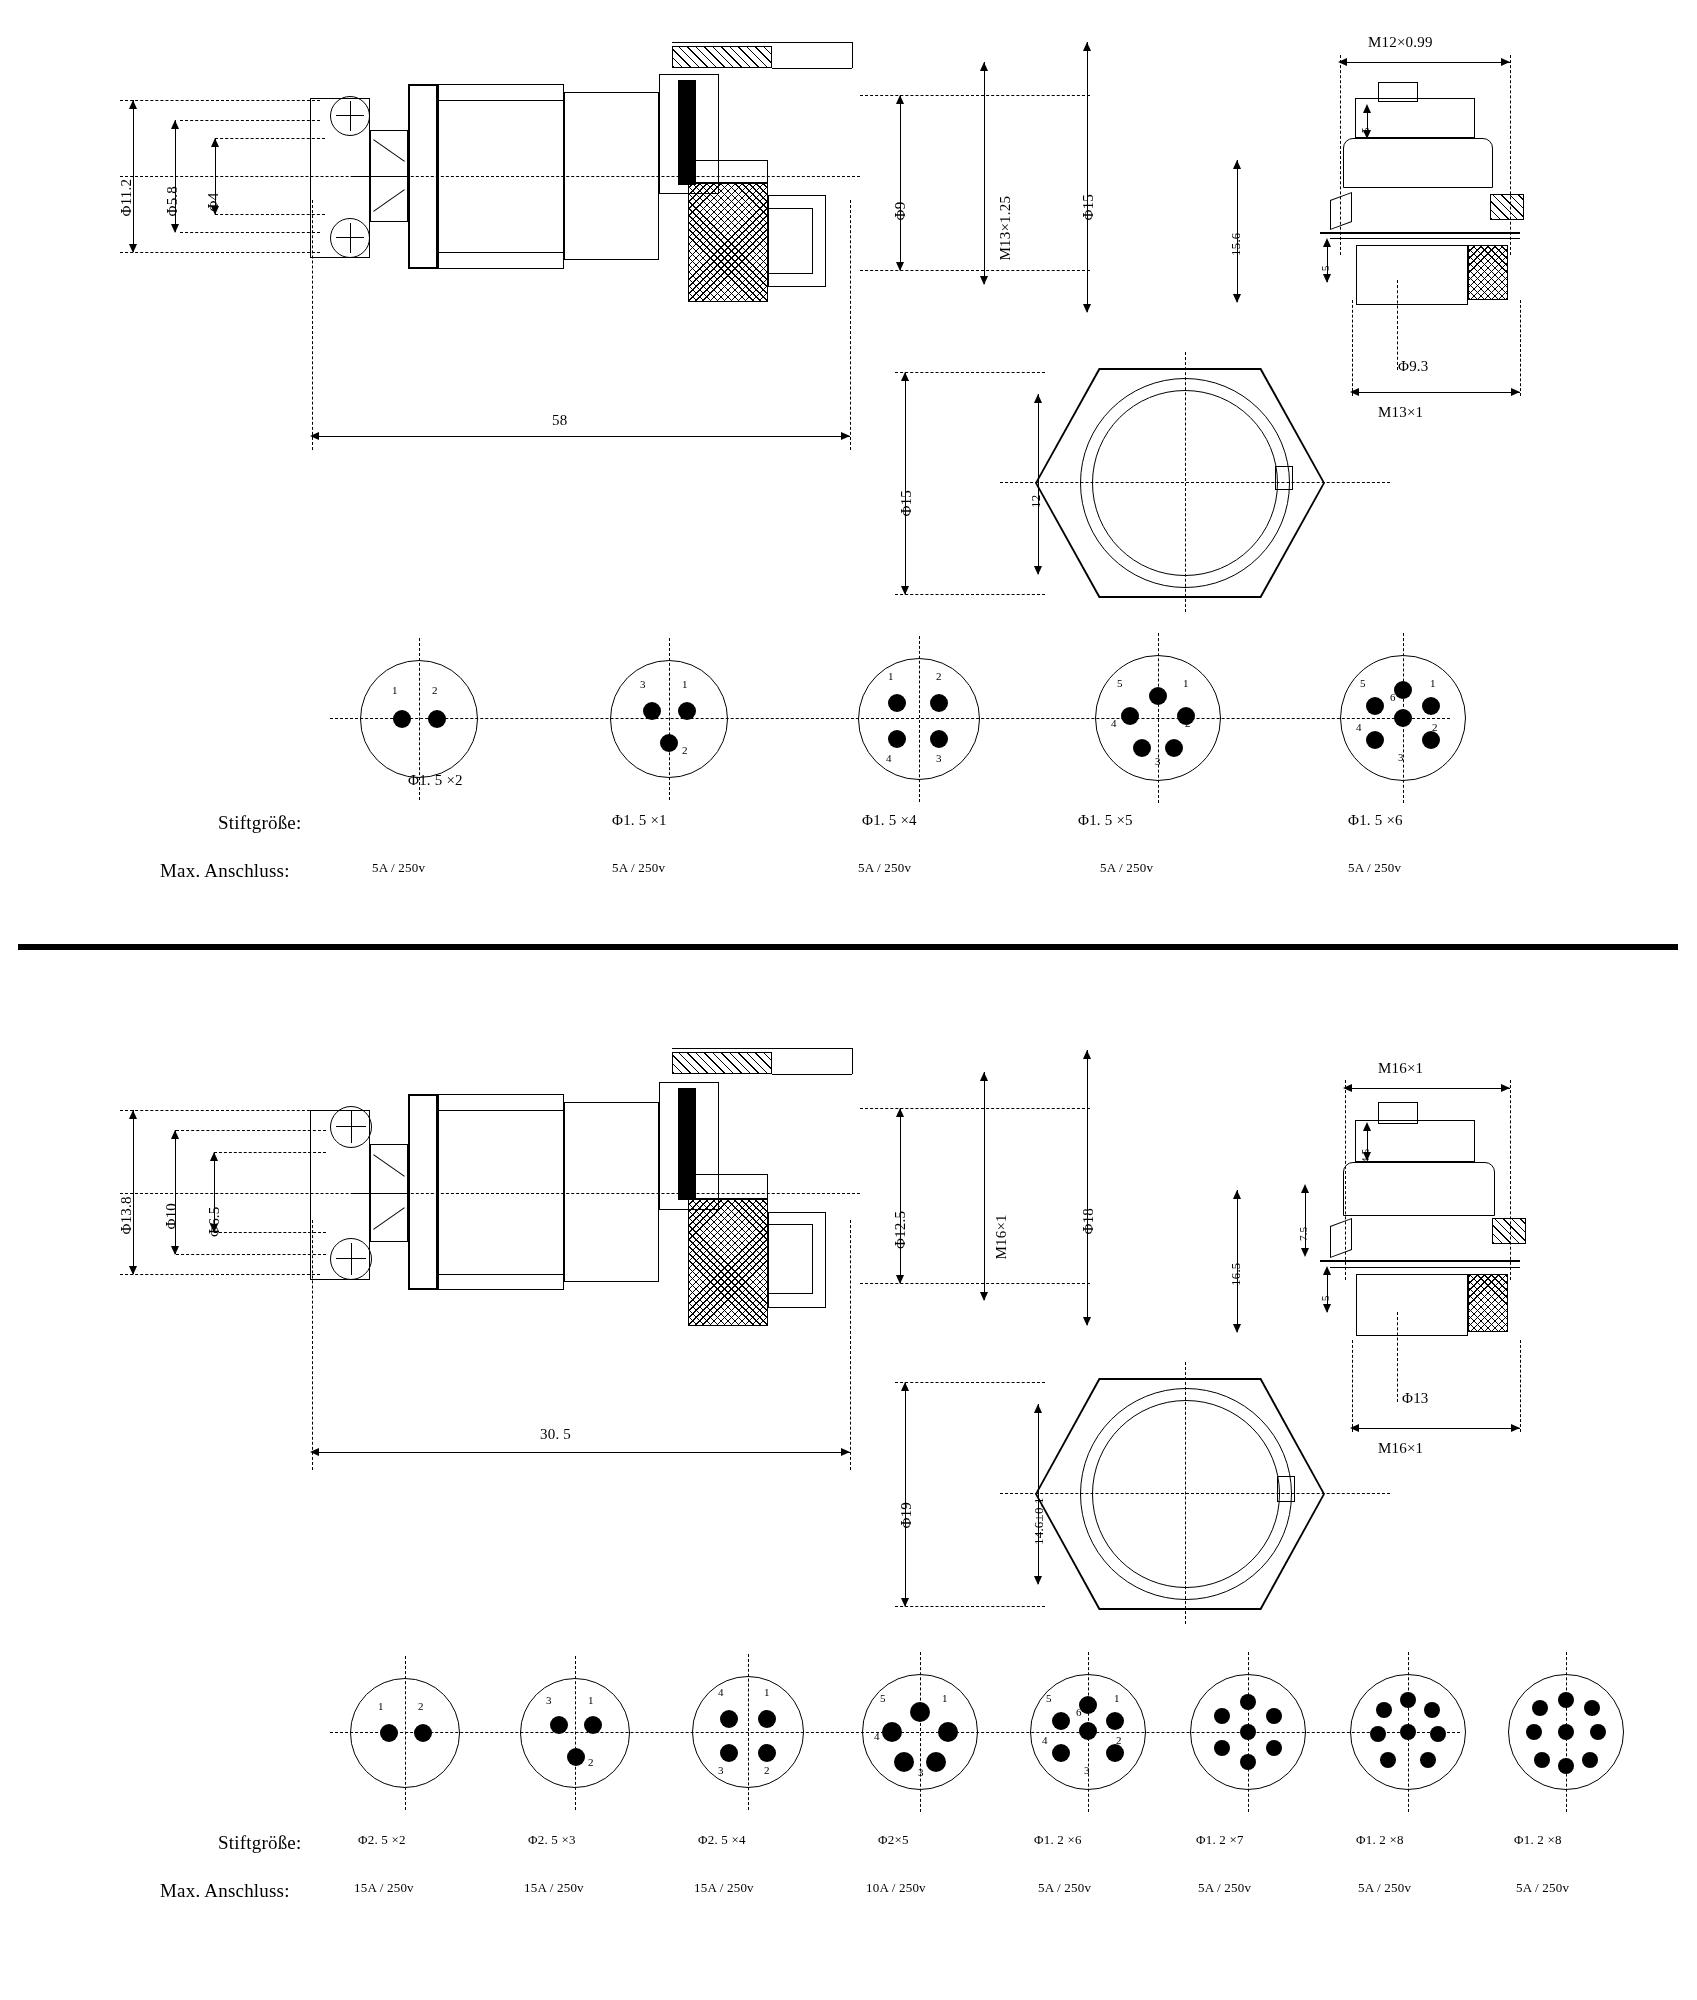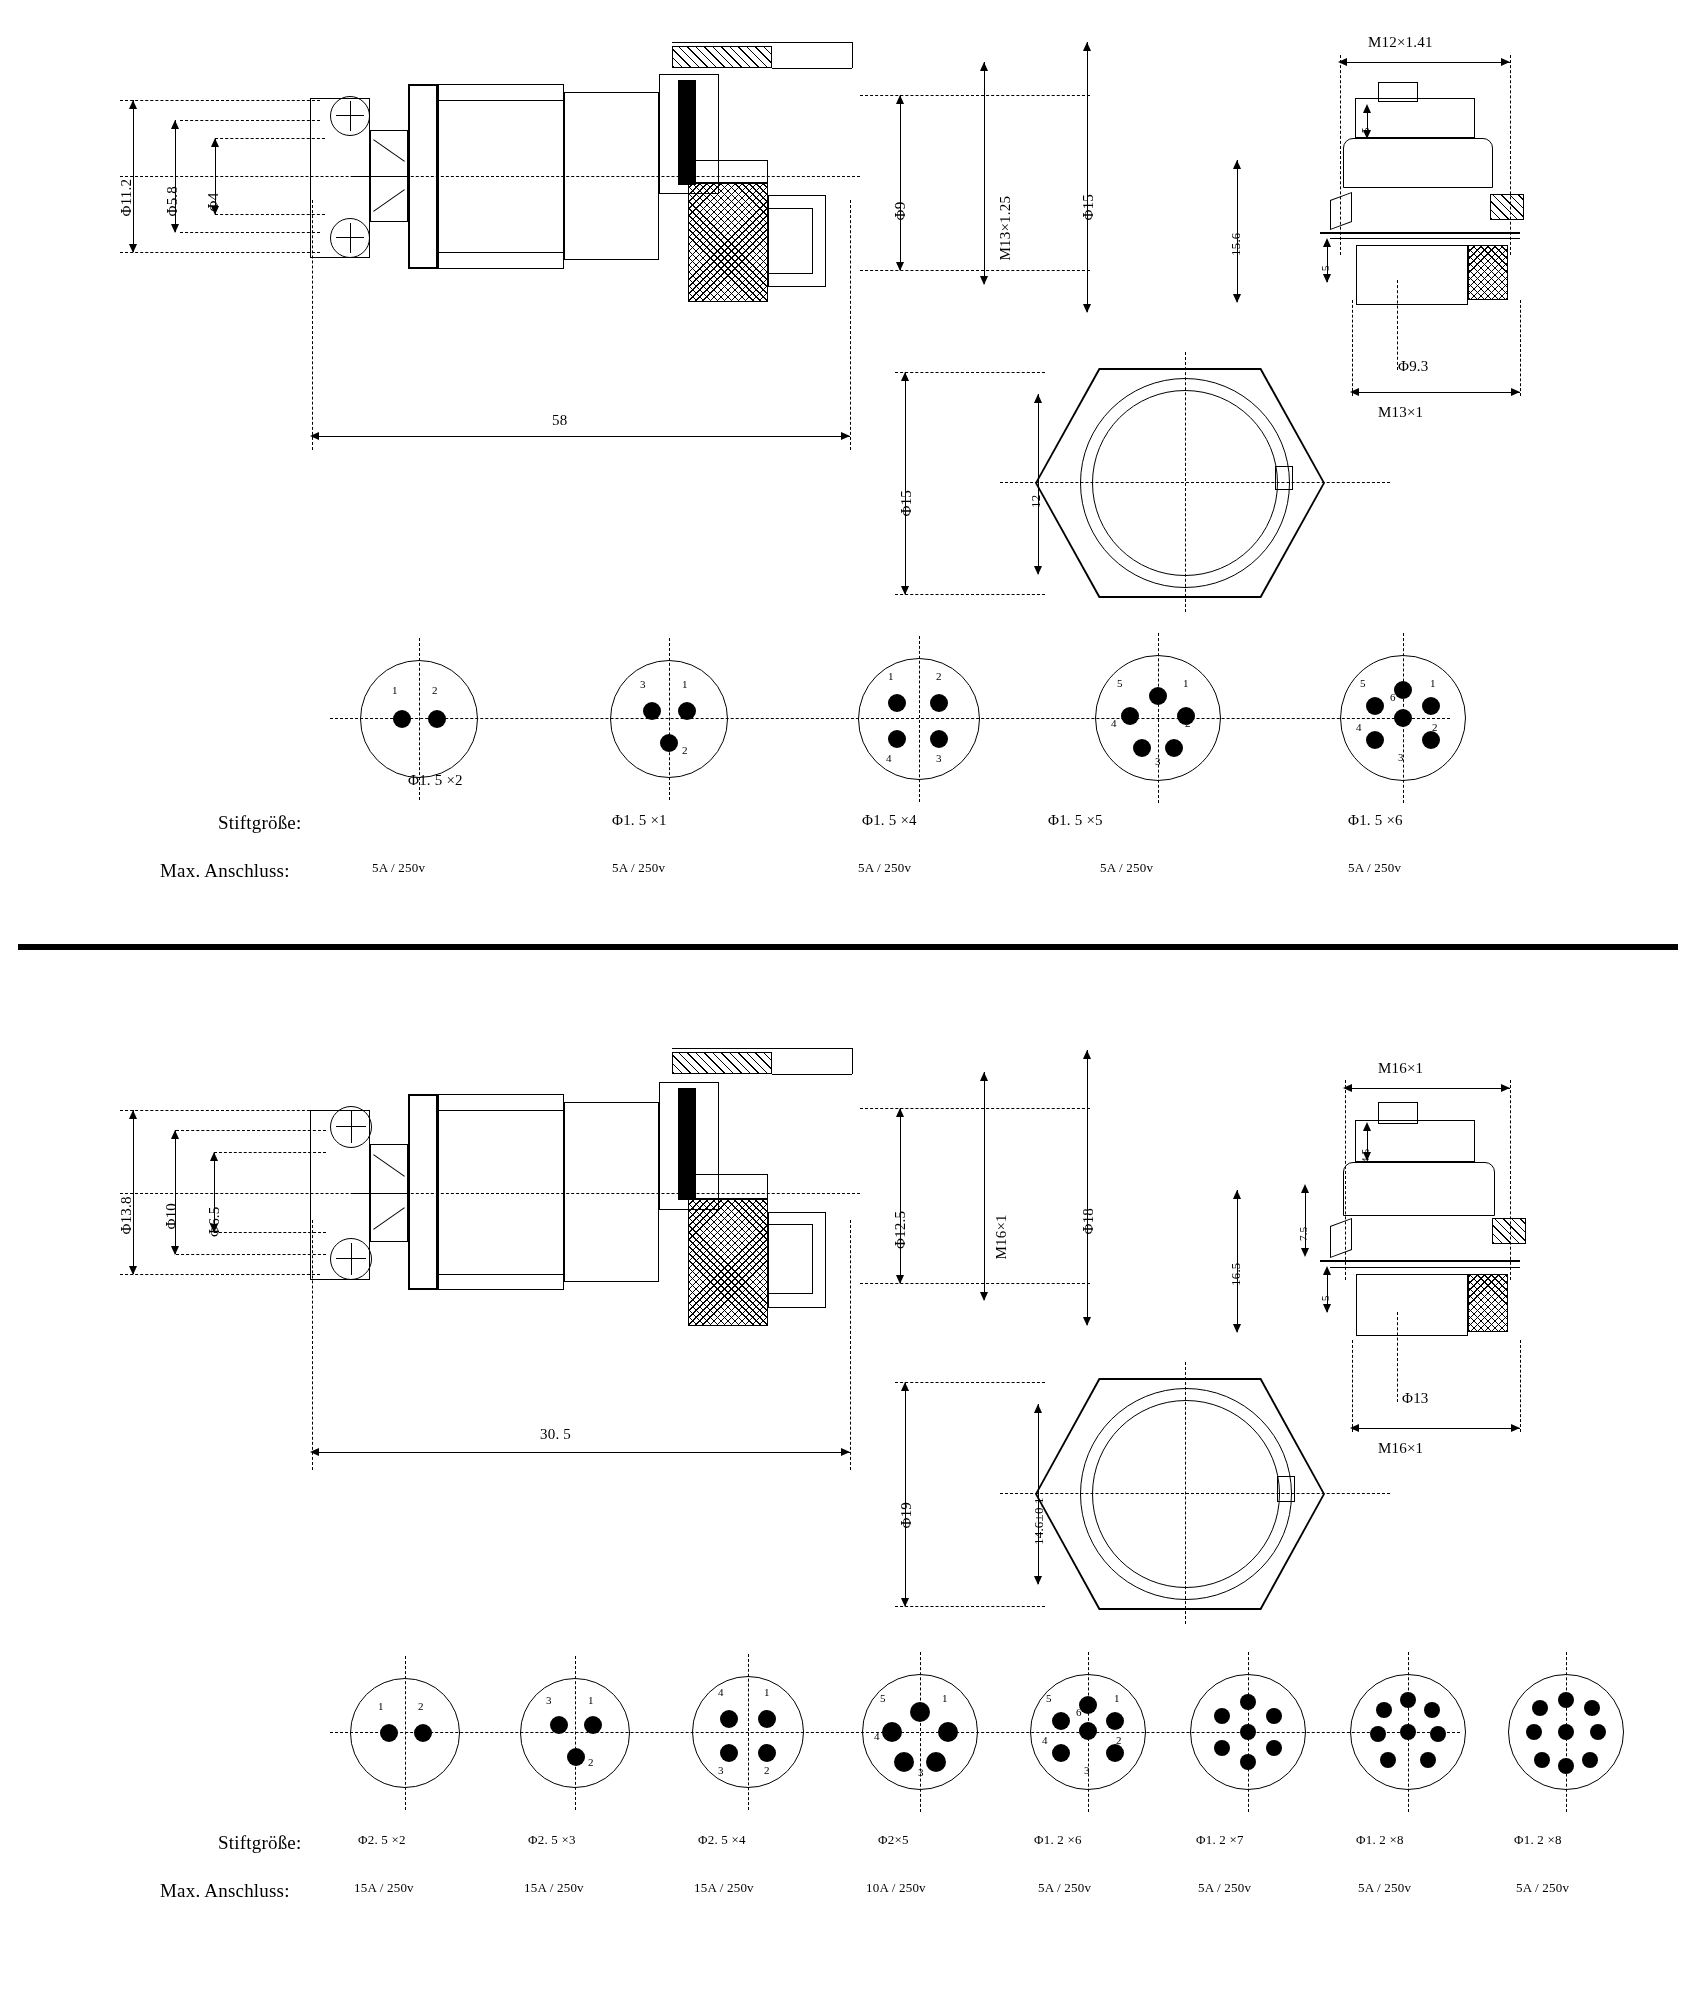--- a/index.html
+++ b/index.html
@@ -159,21 +159,21 @@
       <div class="arrow ar-d" style="left:1034px;top:566px;"></div>
       <div class="lbl rot sm" style="left:1006px;top:470px;width:60px;">12</div>
     </div>
 
     <div>
       <div class="ln h1px" style="left:1340px;top:62px;width:170px;"></div>
       <div class="arrow ar-l" style="left:1338px;top:58px;"></div>
       <div class="arrow ar-r" style="left:1501px;top:58px;"></div>
       <div class="dash-v" style="left:1340px;top:55px;height:200px;"></div>
       <div class="dash-v" style="left:1510px;top:55px;height:200px;"></div>
-      <div class="lbl" style="left:1368px;top:34px;">M12×1.41</div>
+      <div class="lbl" style="left:1368px;top:34px;">M12×0.99</div>
 
       <div class="rect" style="left:1355px;top:98px;width:120px;height:40px;"></div>
       <div class="rect" style="left:1343px;top:138px;width:150px;height:50px;border-radius:10px 10px 0 0;"></div>
       <div class="rect" style="left:1378px;top:82px;width:40px;height:20px;"></div>
       <div class="ln h2px" style="left:1320px;top:232px;width:200px;"></div>
       <div class="ln h1px" style="left:1330px;top:238px;width:190px;"></div>
       <div class="rect" style="left:1356px;top:245px;width:112px;height:60px;"></div>
       <div class="hatch" style="left:1468px;top:245px;width:40px;height:55px;"></div>
       <div class="rect" style="left:1330px;top:196px;width:22px;height:30px;transform:skewY(-20deg);"></div>
       <div class="hatch1" style="left:1490px;top:194px;width:34px;height:26px;"></div>
@@ -272,21 +272,21 @@
         <div class="lbl xs" style="left:58px;top:96px;">3</div>
         <div class="lbl xs" style="left:16px;top:66px;">4</div>
       </div>
 
       <div class="lbl" style="left:218px;top:812px;font-size:19px;">Stiftgröße:</div>
       <div class="lbl" style="left:160px;top:860px;font-size:19px;">Max. Anschluss:</div>
 
       <div class="lbl" style="left:372px;top:772px;margin-left:36px;">Φ1. 5 ×2</div>
       <div class="lbl" style="left:612px;top:812px;">Φ1. 5 ×1</div>
       <div class="lbl" style="left:862px;top:812px;">Φ1. 5 ×4</div>
-      <div class="lbl" style="left:1048px;top:812px;">Φ1. 5 ×5</div>
+      <div class="lbl" style="left:1078px;top:812px;">Φ1. 5 ×5</div>
       <div class="lbl" style="left:1348px;top:812px;">Φ1. 5 ×6</div>
 
       <div class="lbl sm" style="left:372px;top:860px;">5A / 250v</div>
       <div class="lbl sm" style="left:612px;top:860px;">5A / 250v</div>
       <div class="lbl sm" style="left:858px;top:860px;">5A / 250v</div>
       <div class="lbl sm" style="left:1100px;top:860px;">5A / 250v</div>
       <div class="lbl sm" style="left:1348px;top:860px;">5A / 250v</div>
     </div>
   </div>
 

